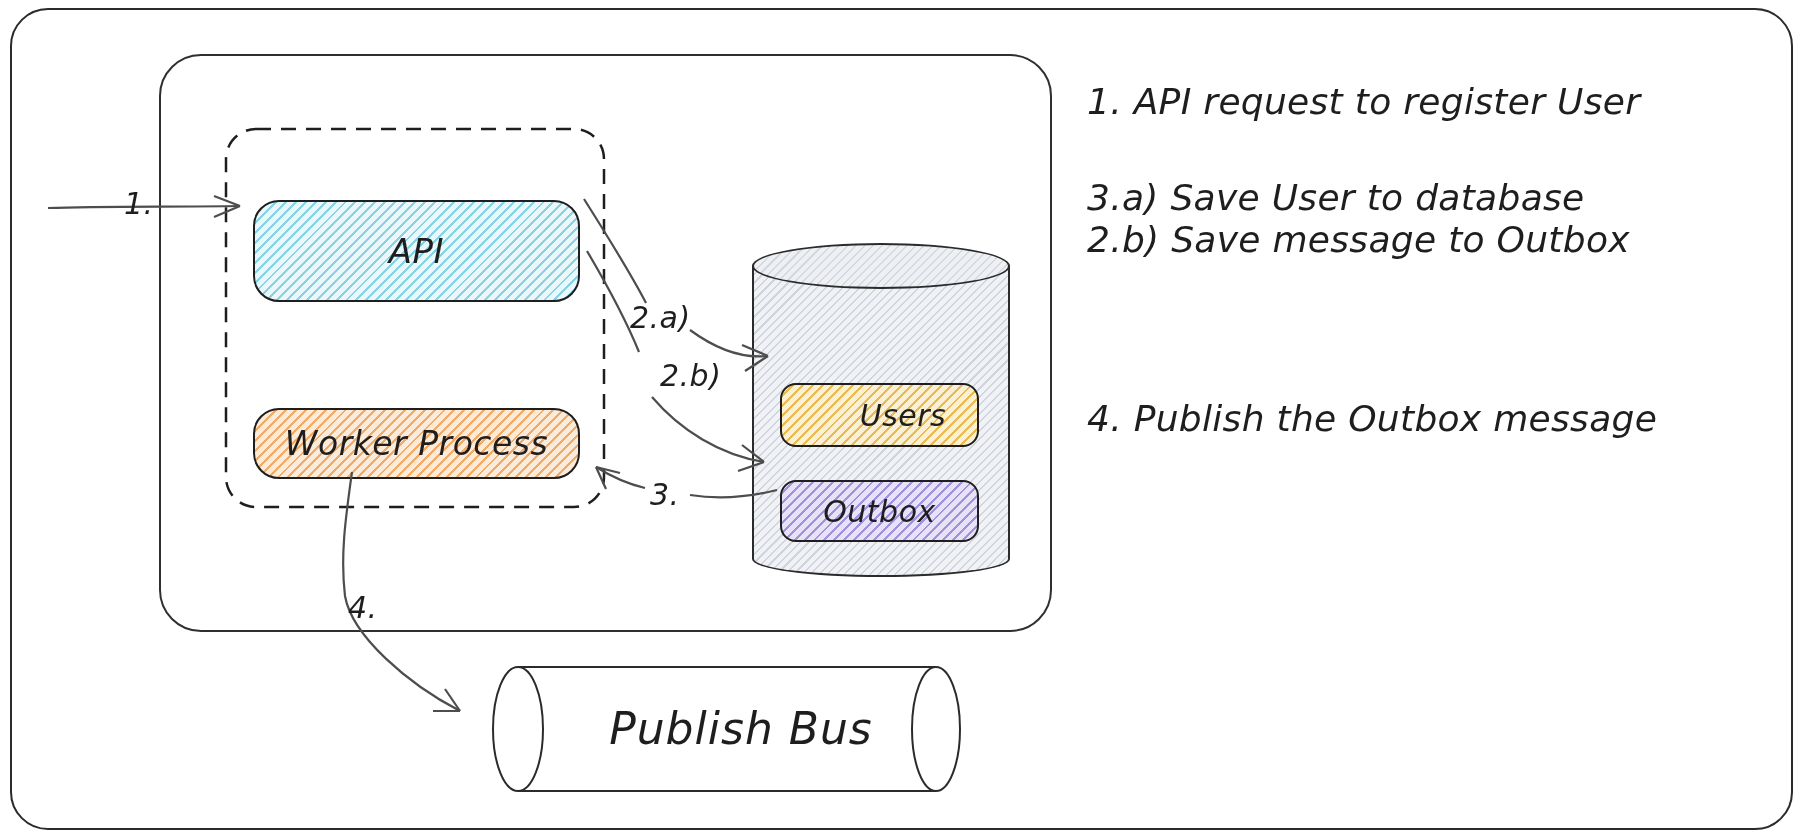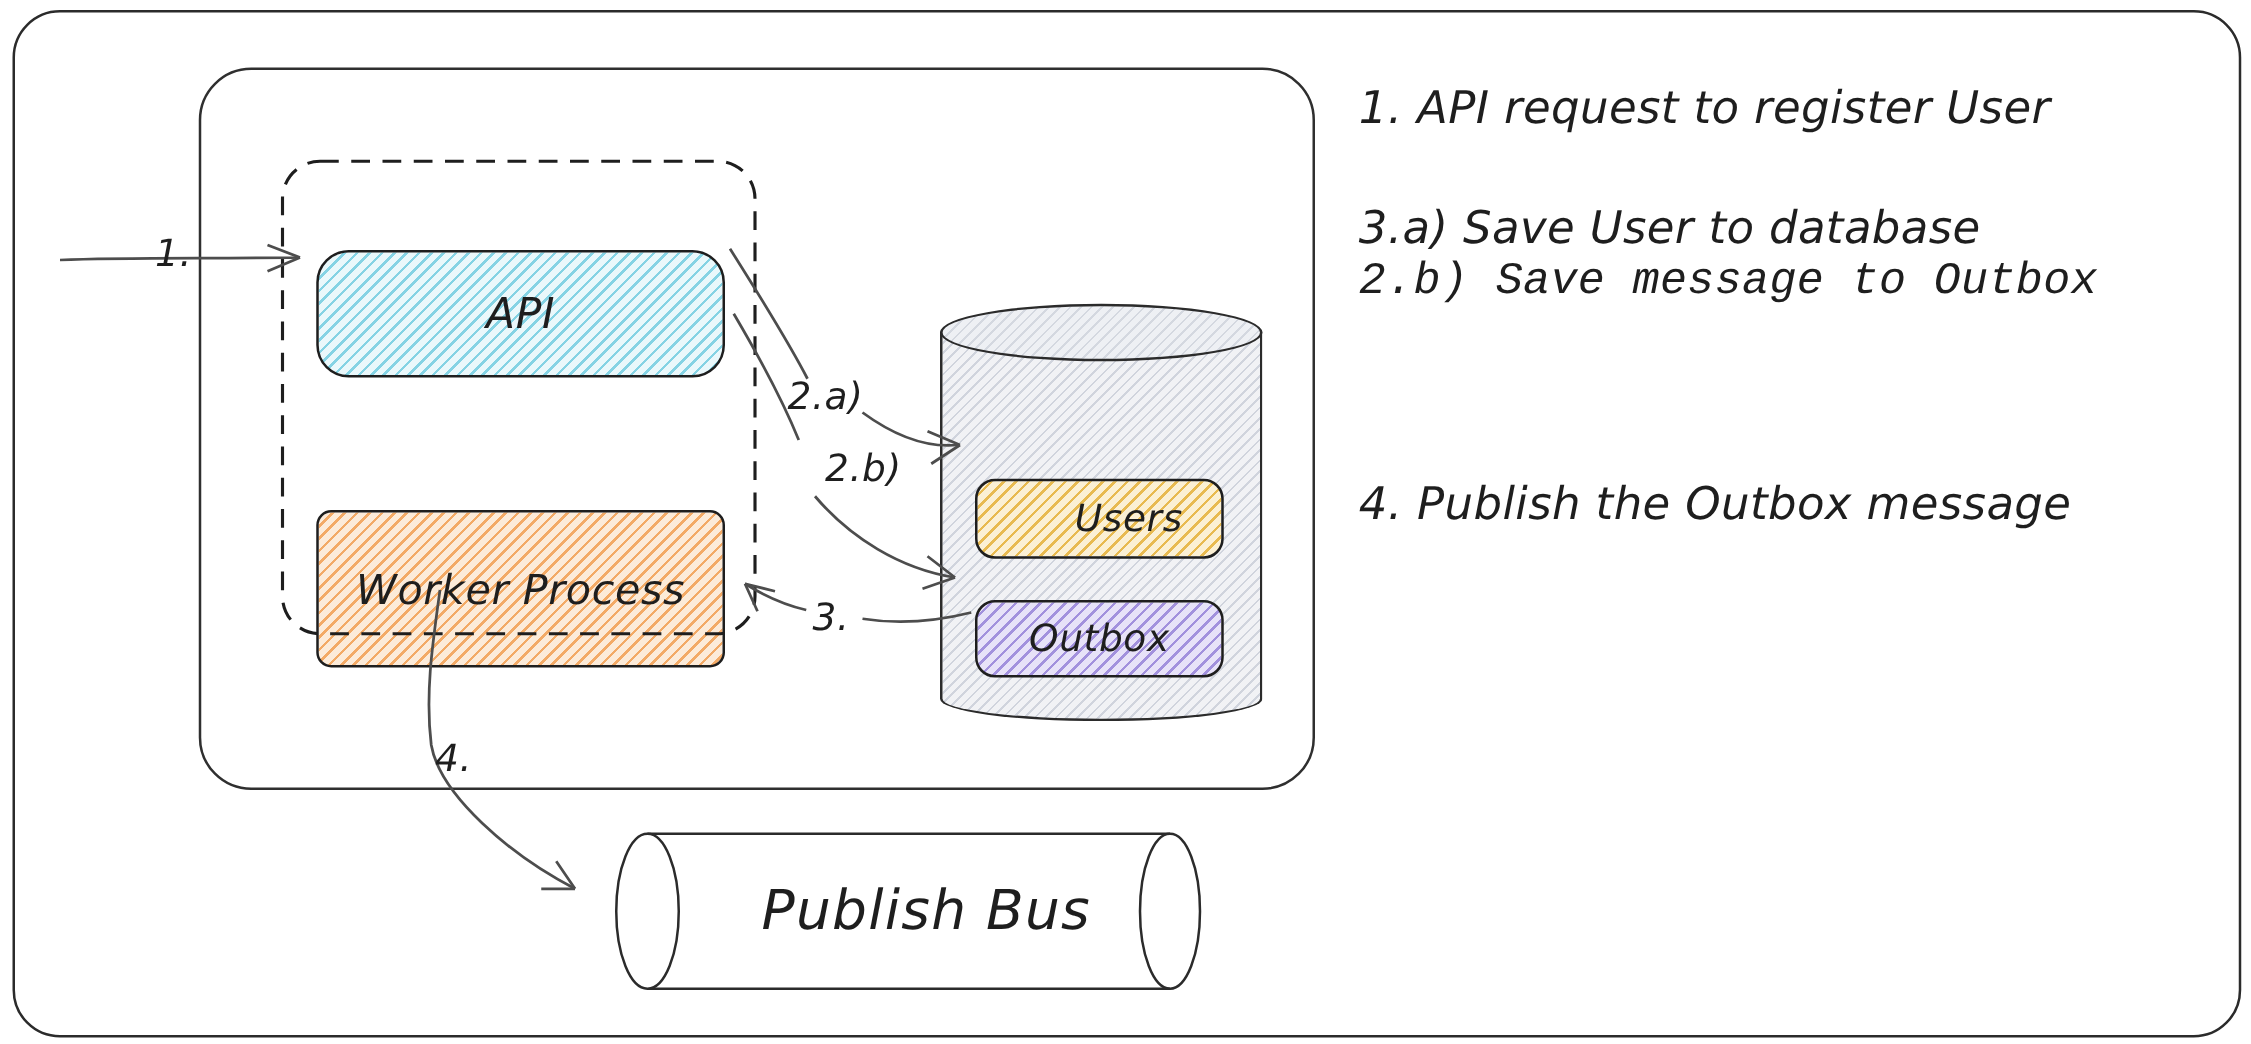--- a/index.html
+++ b/index.html
@@ -23,21 +23,21 @@
     display:flex;align-items:center;justify-content:center;
     letter-spacing:.5px;
     margin-top:40px;
   }
   .box-api{
     left:253px;top:160px;width:327px;height:102px;border-radius:26px;
     background:repeating-linear-gradient(135deg,#85d3e4 0 2px,#eaf8fb 2px 7px);
     font-size:34px;
   }
   .box-worker{
-    left:253px;top:368px;width:327px;height:126px;border-radius:12px;
+    left:253px;top:368px;width:327px;height:71px;border-radius:26px;
     background:repeating-linear-gradient(135deg,#f3aa66 0 2px,#fcebd9 2px 7px);
     font-size:33px;
   }
   .db-wrap{left:752px;top:243px;width:258px;height:334px;}
   .db-body{
     position:absolute;left:0;top:22px;width:258px;height:312px;box-sizing:border-box;
     border:2px solid #2b2b2b;border-top:none;
     border-radius:0 0 50% 50% / 0 0 18px 18px;
     background:repeating-linear-gradient(135deg,#d0d4dd 0 1.5px,#f1f2f5 1.5px 6px);
   }
@@ -59,23 +59,23 @@
   }
   .arrows-layer{left:0;top:0;width:1801px;height:835px;pointer-events:none;}
   .step-label{
     font-size:30px;letter-spacing:.5px;white-space:nowrap;
   }
   .bus-label{
     left:548px;top:703px;width:386px;text-align:center;
     font-size:44px;letter-spacing:1px;white-space:nowrap;
   }
   .note{
-    left:1087px;font-size:36px;letter-spacing:.3px;white-space:nowrap;
+    left:1087px;font-size:36px;letter-spacing:.3px;white-space:nowrap;margin-top:15px;
   }
-  .n1{top:66px;} .n2a{top:162px;} .n2b{top:204px;font-family:Liberation Mono, monospace;} .n3{top:297px;} .n4{top:383px;}
+  .n1{top:66px;} .n2a{top:162px;} .n2b{top:204px;} .n3{top:297px;} .n4{top:383px;}
 </style>
 </head>
 <body>
 
 <div class="canvas">
 
   <div class="abs outer-border"></div>
   <div class="abs inner-container"></div>
 
   <div class="abs box box-api">

